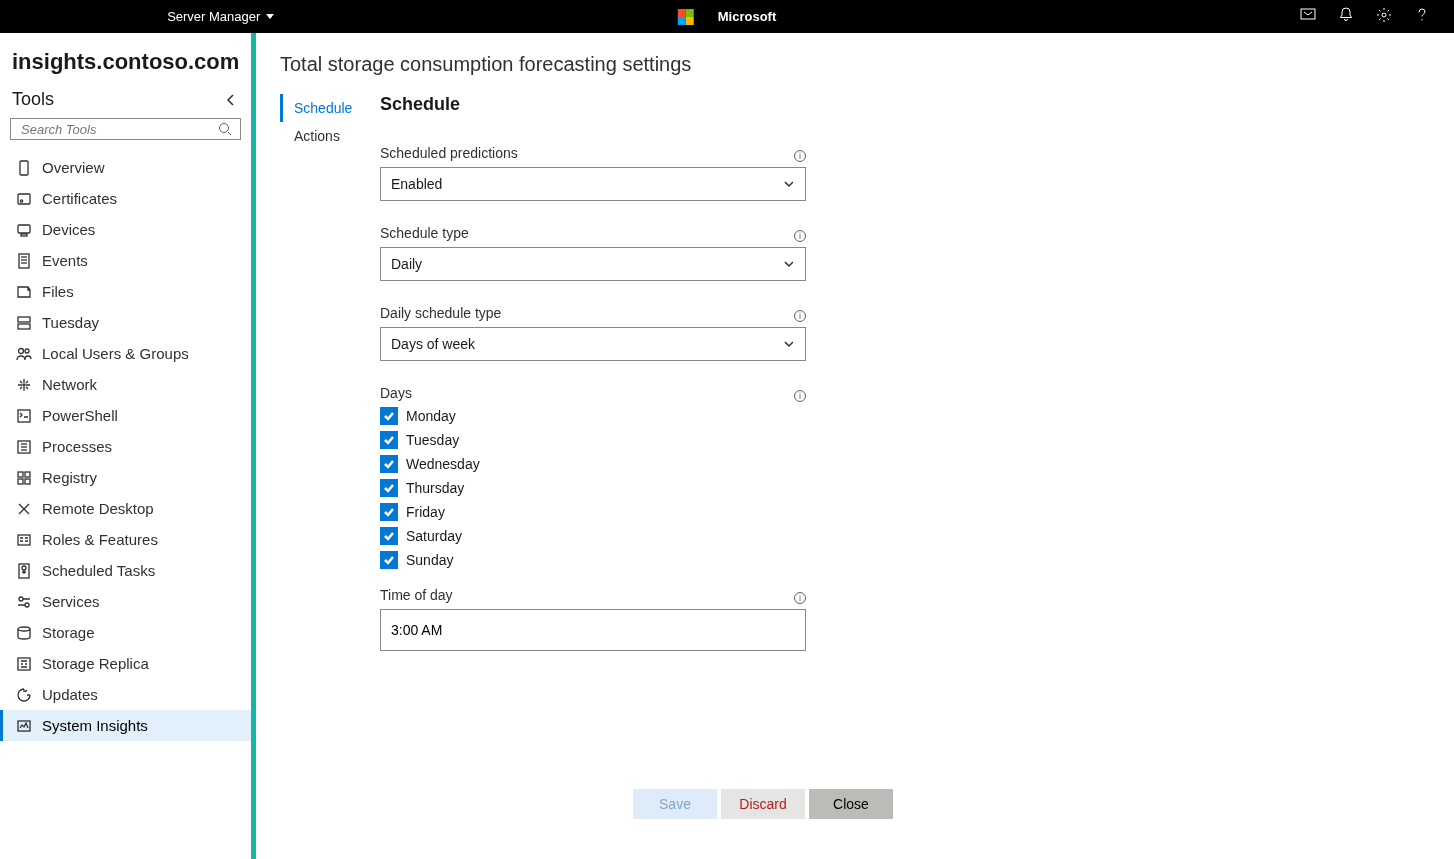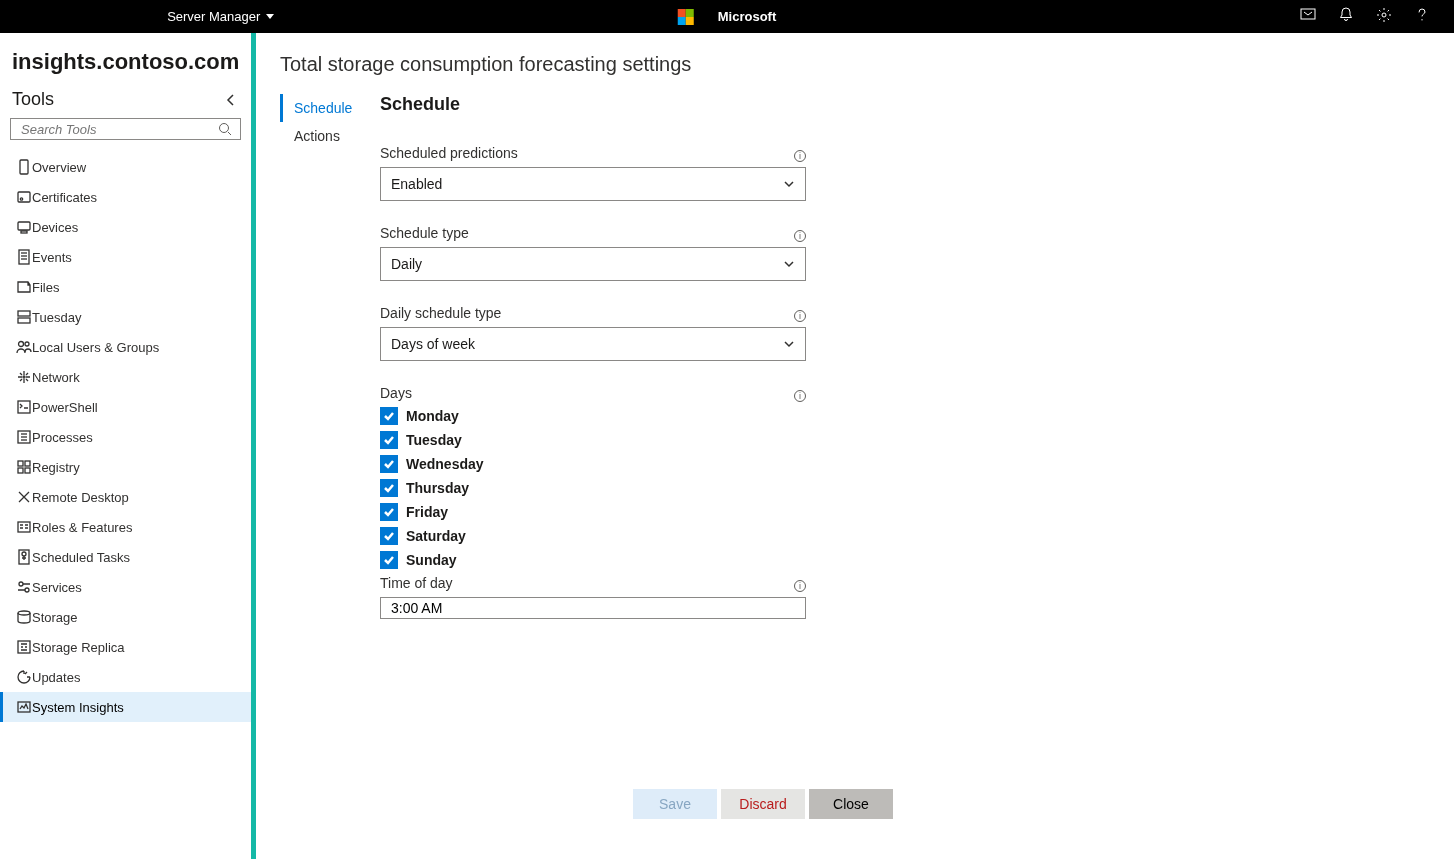--- a/index.html
+++ b/index.html
@@ -28,21 +28,21 @@
   .host-title { font-size:22px; font-weight:700; padding:16px 0 10px 12px; }
   .sidebar { width:256px; border-right:5px solid #14b8a6; display:flex; flex-direction:column; }
   .tools-header { display:flex; align-items:center; justify-content:space-between; padding:4px 14px 8px 12px; }
   .tools-title { font-size:18px; font-weight:400; }
   .chev-left { width:12px; height:12px; }
   .search-wrap { padding:0 10px 4px 10px; }
   .search-box { display:flex; align-items:center; justify-content:space-between; border:1px solid #8a8886; height:22px; padding:0 8px; color:#666; }
   .search-box input { border:none; outline:none; flex:1; font-size:13px; color:#666; font-style:italic; background:transparent; }
 
   .tool-list { list-style:none; margin:8px 0 0 0; padding:0; overflow:auto; flex:1; }
-  .tool-item { display:flex; align-items:center; padding:7px 12px 7px 16px; font-size:13px; color:#323130; cursor:pointer; }
+  .tool-item { display:flex; align-items:center; gap:10px; padding:7px 12px 7px 16px; font-size:15px; color:#323130; cursor:pointer; }
   .tool-item svg { width:16px; height:16px; fill:none; stroke:#323130; stroke-width:1.3; }
   .tool-item.active { background:#e1f0fb; border-left:3px solid #0078d4; padding-left:13px; color:#000; }
 
   
   .main { flex:1; padding:0 24px 0 24px; overflow:auto; position:relative; }
   .page-title { font-size:20px; font-weight:400; margin:20px 0 18px 0; color:#323130; }
 
   .settings-body { display:flex; }
   .subnav { width:100px; }
   .subnav-item { font-size:14px; padding:6px 0 6px 14px; cursor:pointer; color:#323130; }
@@ -51,27 +51,27 @@
   .form { margin-left:0px; }
   .form-title { font-size:18px; font-weight:700; margin:0 0 30px 0; }
   .section-label-row { display:flex; align-items:center; justify-content:space-between; width:426px; }
   .section-label { font-size:14px; color:#323130; margin:0 0 6px 0; }
   .info-icon { width:12px; height:12px; border:1px solid #605e5c; border-radius:50%; font-size:9px; line-height:10px; text-align:center; color:#605e5c; }
 
   .select-box { width:426px; height:31px; border:1px solid #8a8886; display:flex; align-items:center; justify-content:space-between; padding:16px 10px; margin-bottom:24px; cursor:pointer; }
   .select-box .chev { width:12px; height:12px; }
   .select-box span { font-size:14px; }
 
-  .days-list { margin-top:-4px; margin-bottom:6px;font-weight:bold; }
+  .days-list { margin-top:-4px; margin-bottom:18px; }
   .day-row { display:flex; align-items:center; gap:8px; margin:4px 0 6px 0; }
   .cb { width:18px; height:18px; background:#0078d4; display:flex; align-items:center; justify-content:center; }
   .cb svg { width:12px; height:12px; stroke:#fff; stroke-width:2.5; fill:none; }
   .day-row span { font-size:14px; }
 
-  .text-input { width:426px; height:22px; border:1px solid #8a8886; padding:0 10px; font-size:14px; outline:none; }
+  .text-input { width:426px; height:42px; border:1px solid #8a8886; padding:0 10px; font-size:14px; outline:none; }
 
   .button-row { position:absolute; bottom:40px; left:377px; display:flex; gap:4px; }
   .btn { width:84px; height:30px; display:flex; align-items:center; justify-content:center; font-size:14px; cursor:pointer; }
   .btn-save { background:#deecf9; color:#87a6c2; }
   .btn-discard { background:#e5e5e3; color:#b91c1c; }
   .btn-close { background:#bdbbb8; color:#000; }
 </style>
 </head>
 <body>
 

